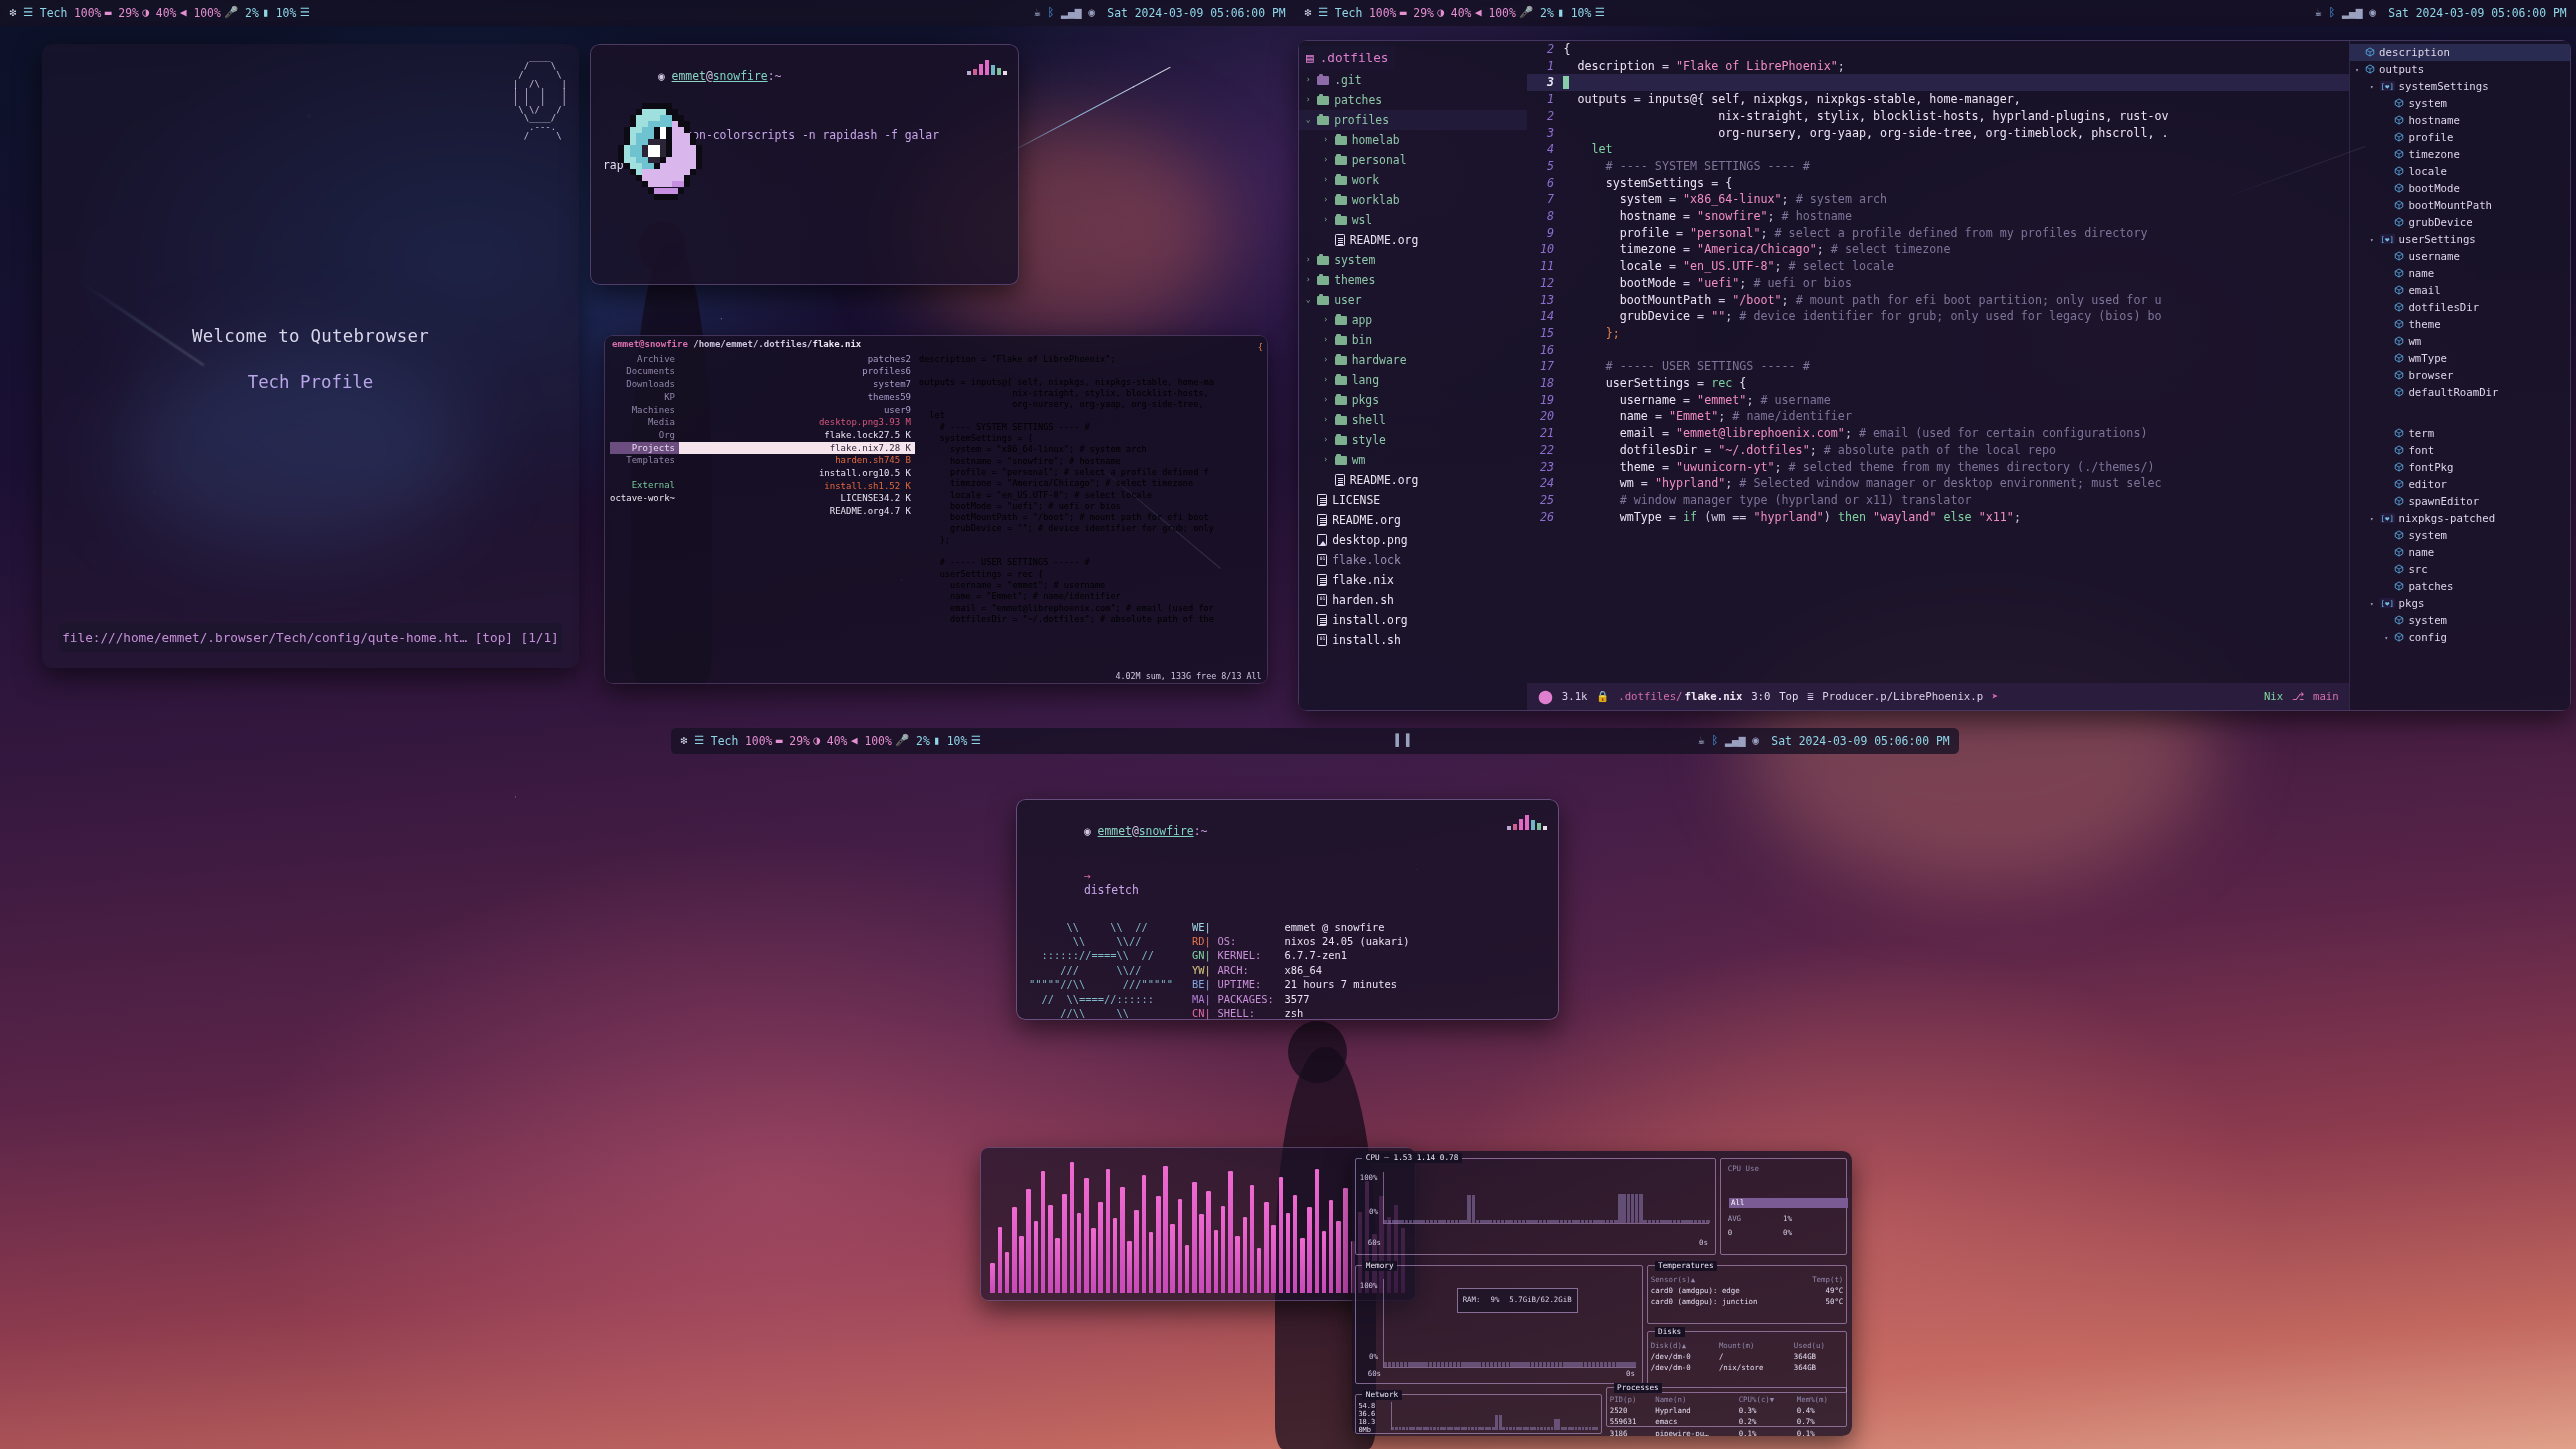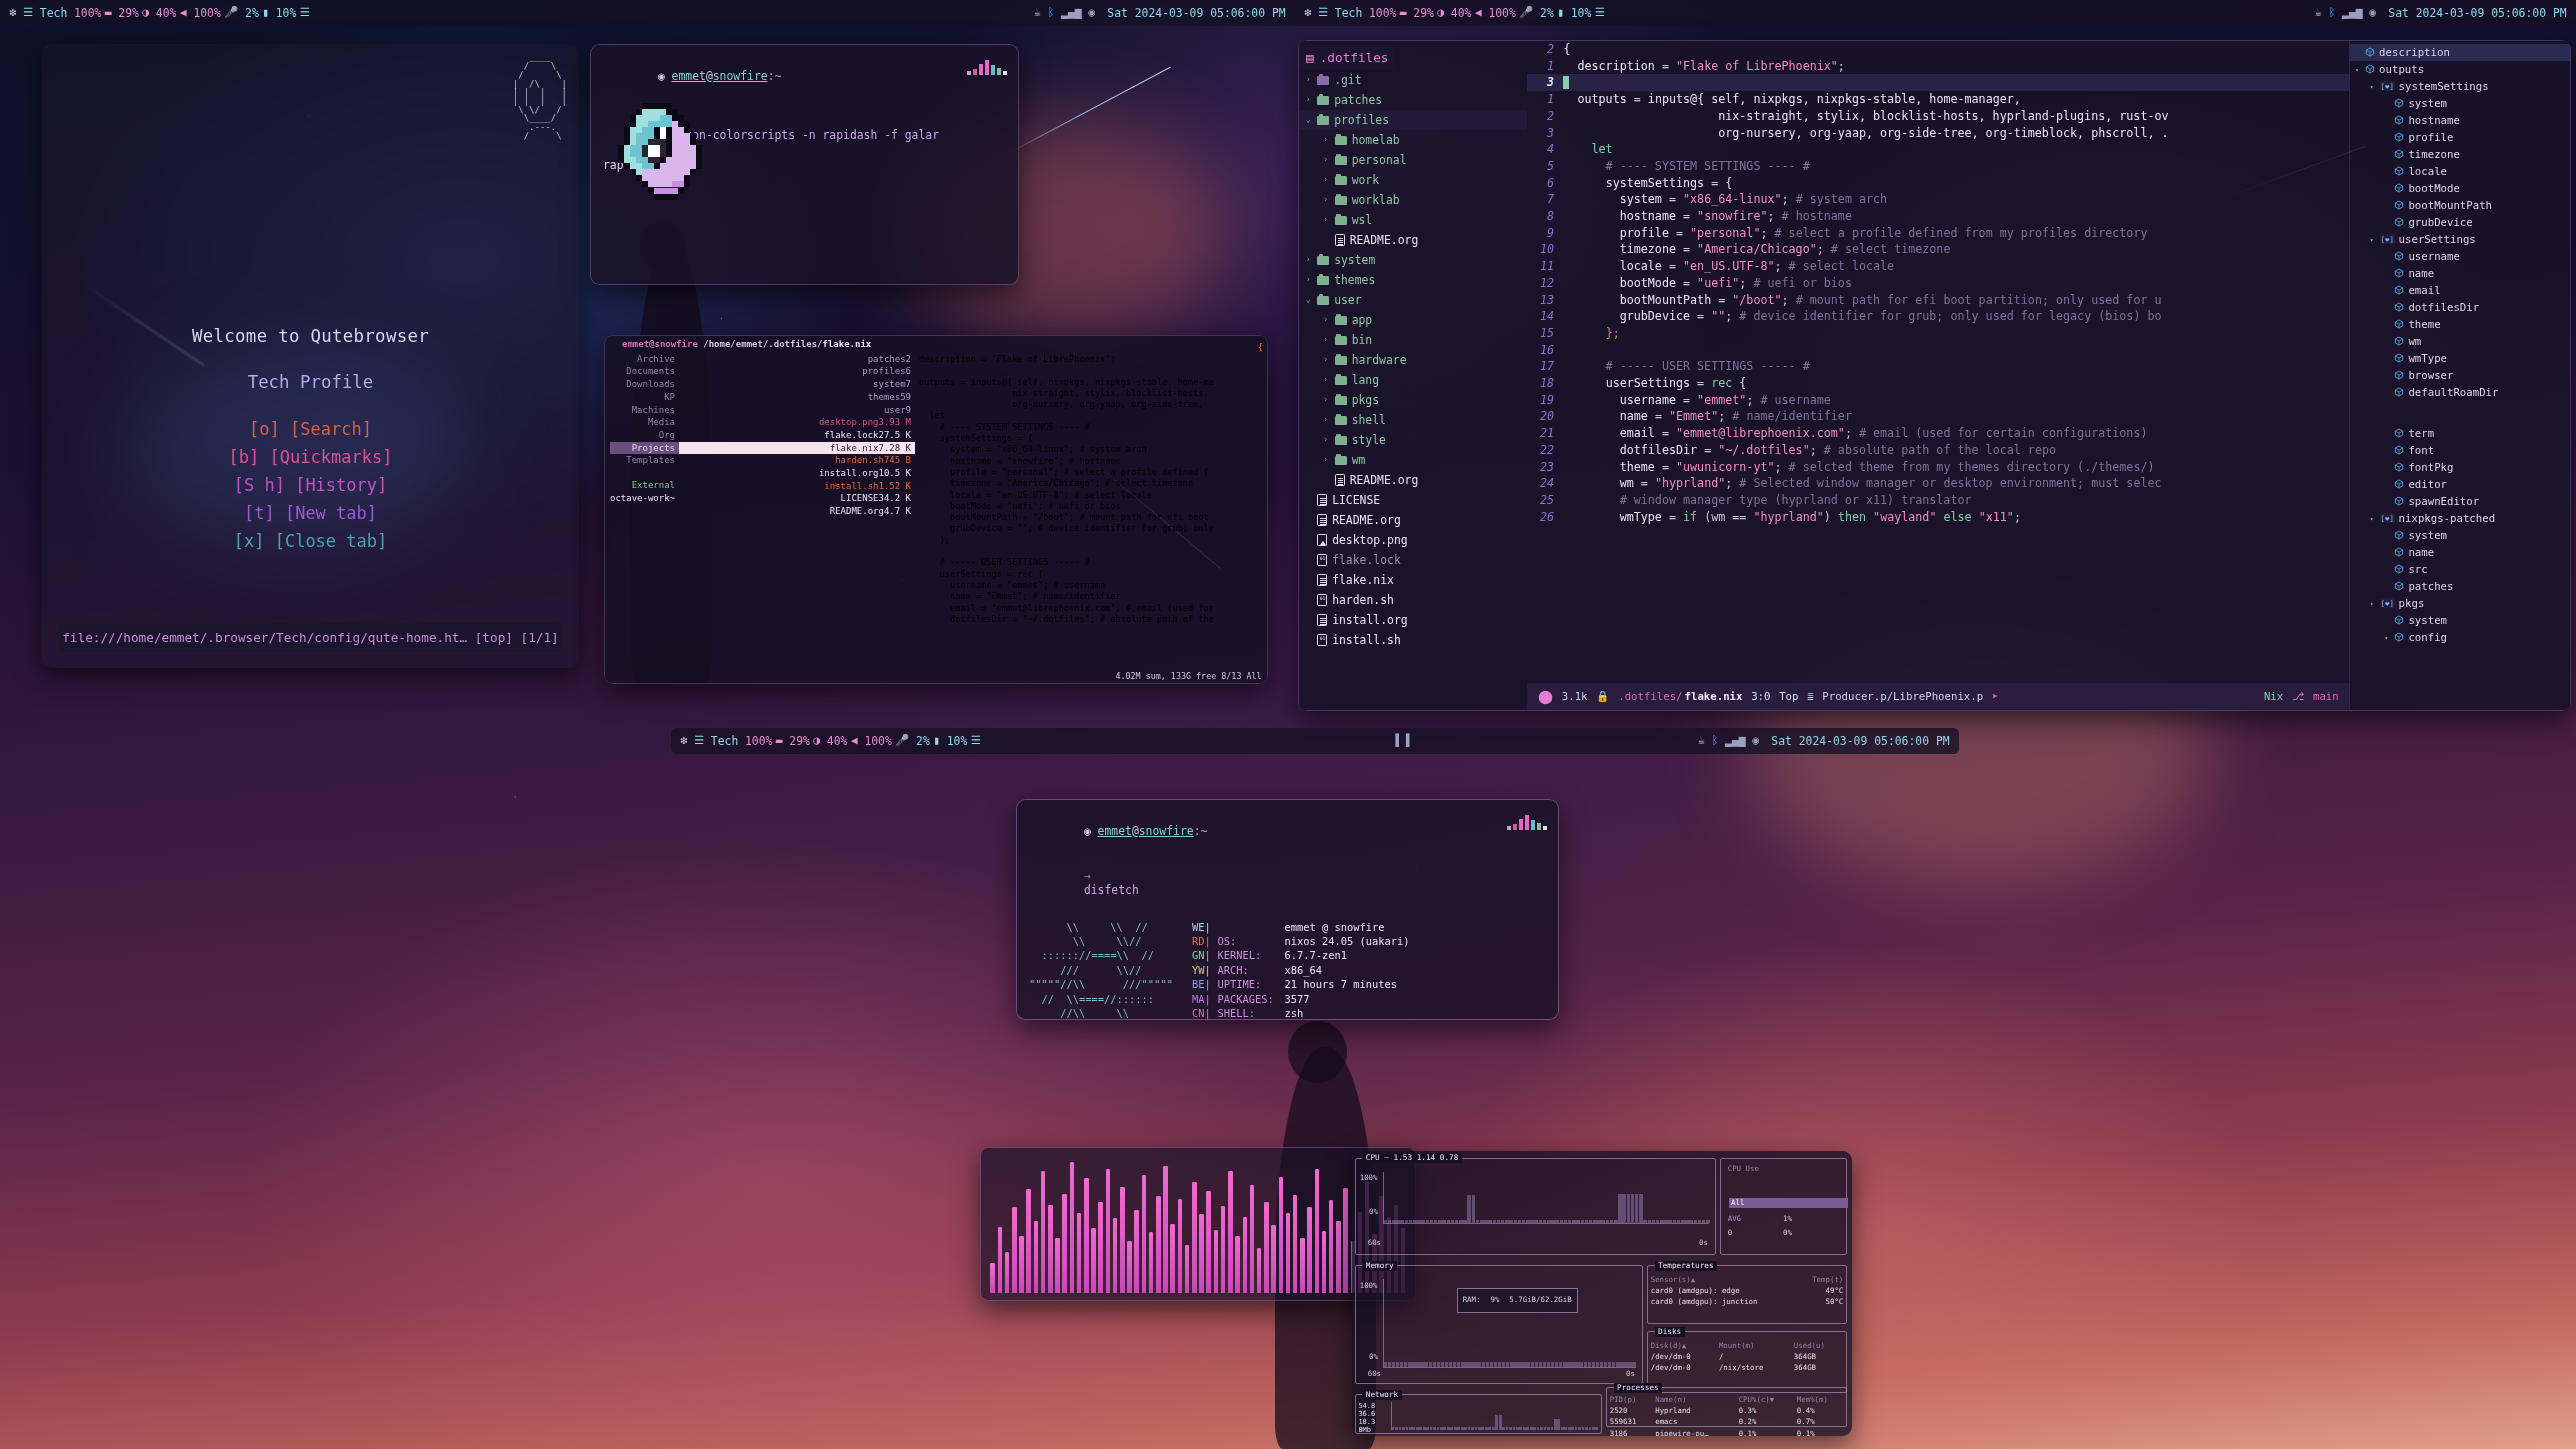--- a/index.html
+++ b/index.html
@@ -85,21 +85,21 @@
   .tiny-bars i{width:4.7px;display:block;}
 
   .pixelmon{position:absolute;left:27px;top:58px;}
   .pixelmon i{position:absolute;width:6px;height:6px;}
 
   
   #ranger{left:604px;top:335px;width:664px;height:349px;}
   #ranger .body{position:absolute;inset:0;background:rgba(22,16,35,.84);
      border:0.7px solid rgba(170,130,210,.3);border-radius:8px;overflow:hidden;
      font-size:9px;line-height:12.7px;}
-  .rg-head{padding:2px 17px;color:#d96fb0;font-weight:bold;}
+  .rg-head{padding:2px 7px;color:#d96fb0;font-weight:bold;}
   .rg-head b{color:#efe8f6;}
   .rg-cols{display:flex;height:calc(100% - 16px);}
   .rg-c1{width:74px;padding-left:5.4px;}
   .rg-c2{width:236px;}
   .rg-c3{flex:1;padding-left:4px;border-left:0;position:relative;}
   .rg-row{display:flex;justify-content:flex-end;padding:0 4px;white-space:nowrap;}
   .rg-dim{color:#8d86a8;}
   .rg-dir{color:#a99cc9;}
   .rg-exec{color:#e0683e;}
   .rg-img{color:#d4557a;}
@@ -268,27 +268,20 @@
 | |  |   |
 | |  |   |
  \ \/   /
   \____/
    .---.
   /     \
 </div>
       <div class="qute-center">
         <div class="qute-welcome">Welcome to Qutebrowser</div>
         <div class="qute-title">Tech Profile</div>
-        <div class="qute-links" id="quteLinks">
-            <div class="qute-link" style="color: rgb(217, 97, 63);">[o] [Search]</div>
-            <div class="qute-link" style="color: rgb(224, 81, 143);">[b] [Quickmarks]</div>
-            <div class="qute-link" style="color: rgb(196, 82, 198);">[S h] [History]</div>
-            <div class="qute-link" style="color: rgb(155, 90, 214);">[t] [New tab]</div>
-            <div class="qute-link" style="color: rgb(77, 159, 176);">[x] [Close tab]</div>
-          </div>
       </div>
       <div class="qute-status">file:///home/emmet/.browser/Tech/config/qute-home.ht… [top] [1/1]</div>
     </div>
   </div>
 
   <div class="win" id="term1">
     <div class="body">
       <div class="prompt-line">
         <span style="color:#d2cae0">◉ </span><span class="pl-user">emmet</span><span style="color:#cfc6e0">@</span><span class="pl-host">snowfire</span><span class="pl-tilde">:~</span>
       </div>

